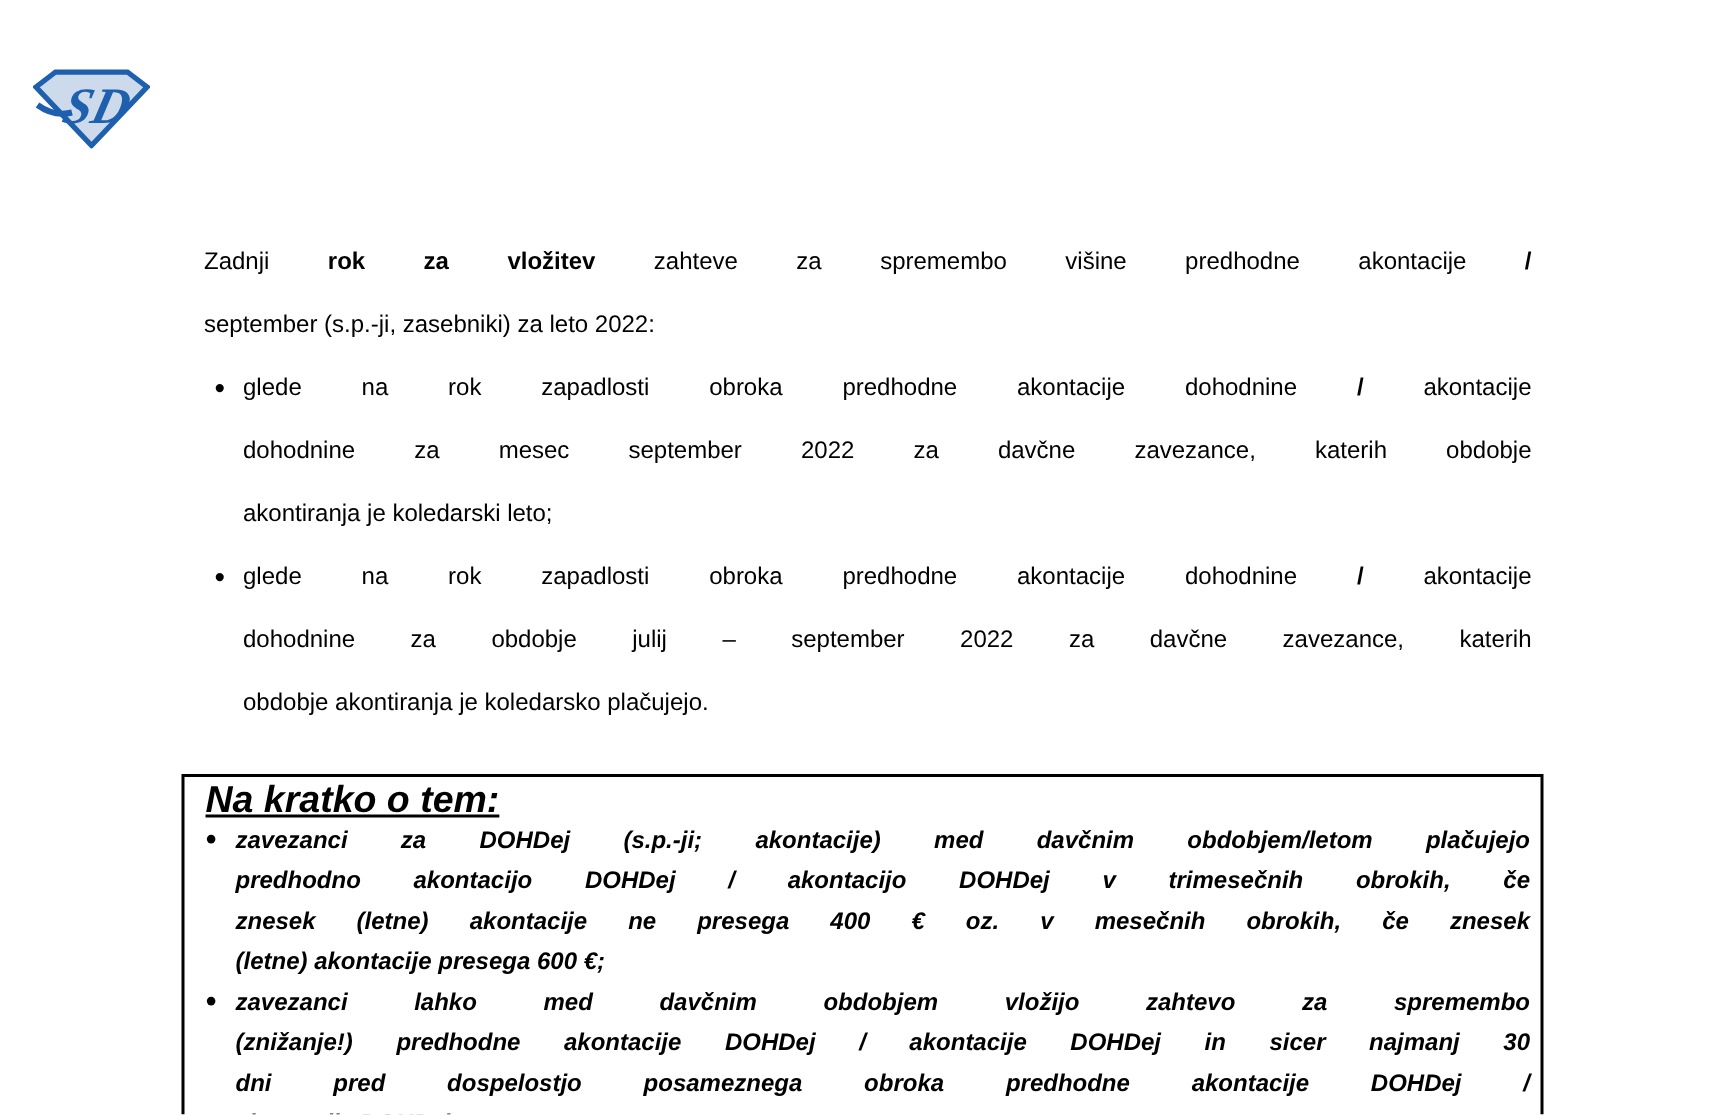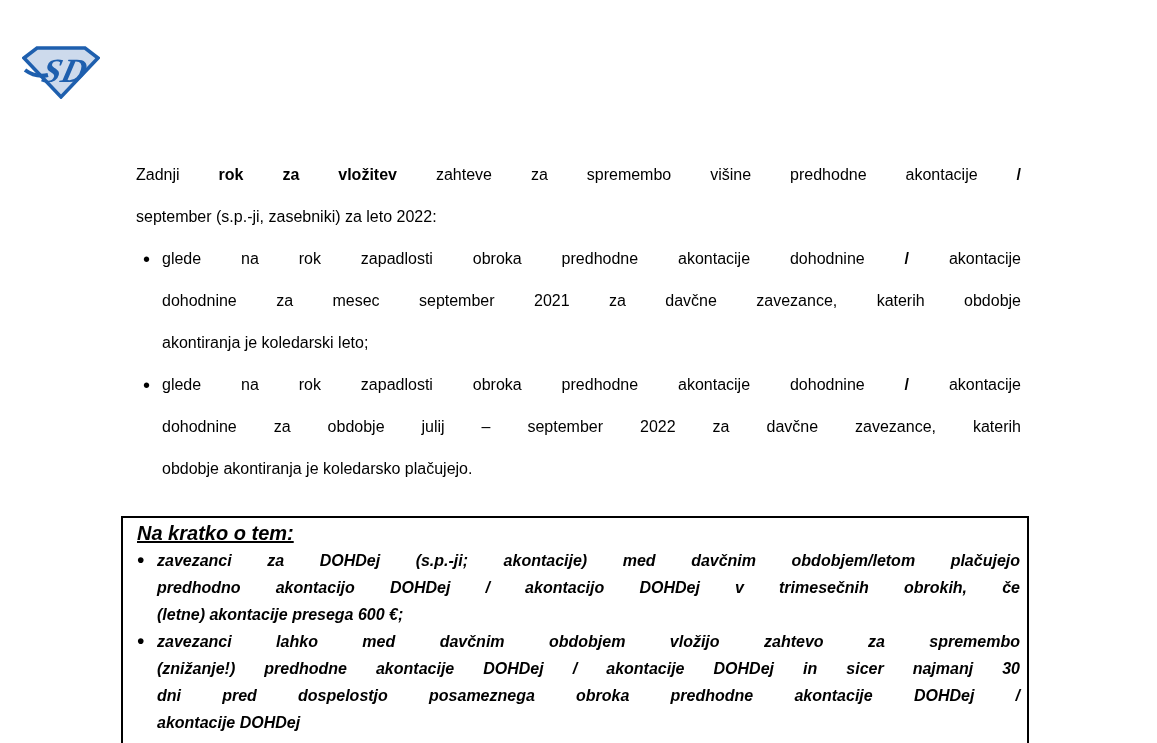--- a/index.html
+++ b/index.html
@@ -52,21 +52,21 @@
     width: 908px;
     border: 2px solid #000000;
     padding: 2px 7px 10px 14px;
     font-weight: bold;
     font-style: italic;
   }
   .summary-box .line {
     line-height: 27px;
   }
   .box-heading {
-    font-size: 20px;
+    font-size: 25px;
     line-height: 27px;
     text-decoration: underline;
   }
   .box-bullet {
     position: relative;
     padding-left: 20px;
   }
   .box-bullet > .marker {
     position: absolute;
     left: 0;
@@ -92,21 +92,21 @@
 
     <div class="para">
         <div class="line">Zadnji <b>rok za vložitev</b> zahteve za spremembo višine predhodne akontacije <b>/</b></div>
         <div class="line last">september (s.p.-ji, zasebniki) za leto 2022:</div>
       </div>
 
     <div class="bullet-item">
       <span class="marker">•</span>
       <div>
           <div class="line">glede na rok zapadlosti obroka predhodne akontacije dohodnine <b>/</b> akontacije</div>
-          <div class="line">dohodnine za mesec september 2021 za davčne zavezance, katerih obdobje</div>
+          <div class="line">dohodnine za mesec september 2022 za davčne zavezance, katerih obdobje</div>
           <div class="line last">akontiranja je koledarski leto;</div>
         </div>
     </div>
 
     <div class="bullet-item">
       <span class="marker">•</span>
       <div>
           <div class="line">glede na rok zapadlosti obroka predhodne akontacije dohodnine <b>/</b> akontacije</div>
           <div class="line">dohodnine za obdobje julij – september 2022 za davčne zavezance, katerih</div>
           <div class="line last">obdobje akontiranja je koledarsko plačujejo.</div>
@@ -114,20 +114,21 @@
     </div>
 
     <div class="summary-box">
       <div class="box-heading">Na kratko o tem:</div>
 
       <div class="box-bullet">
         <span class="marker">•</span>
         <div>
             <div class="line">zavezanci za DOHDej (s.p.-ji; akontacije) med davčnim obdobjem/letom plačujejo</div>
             <div class="line">predhodno akontacijo DOHDej / akontacijo DOHDej v trimesečnih obrokih, če</div>
+            <div class="line">znesek (letne) akontacije ne presega 400 € oz. v mesečnih obrokih, če znesek</div>
             <div class="line last">(letne) akontacije presega 600 €;</div>
           </div>
       </div>
 
       <div class="box-bullet">
         <span class="marker">•</span>
         <div>
             <div class="line">zavezanci lahko med davčnim obdobjem vložijo zahtevo za spremembo</div>
             <div class="line">(znižanje!) predhodne akontacije DOHDej / akontacije DOHDej in sicer najmanj 30</div>
             <div class="line">dni pred dospelostjo posameznega obroka predhodne akontacije DOHDej /</div>

